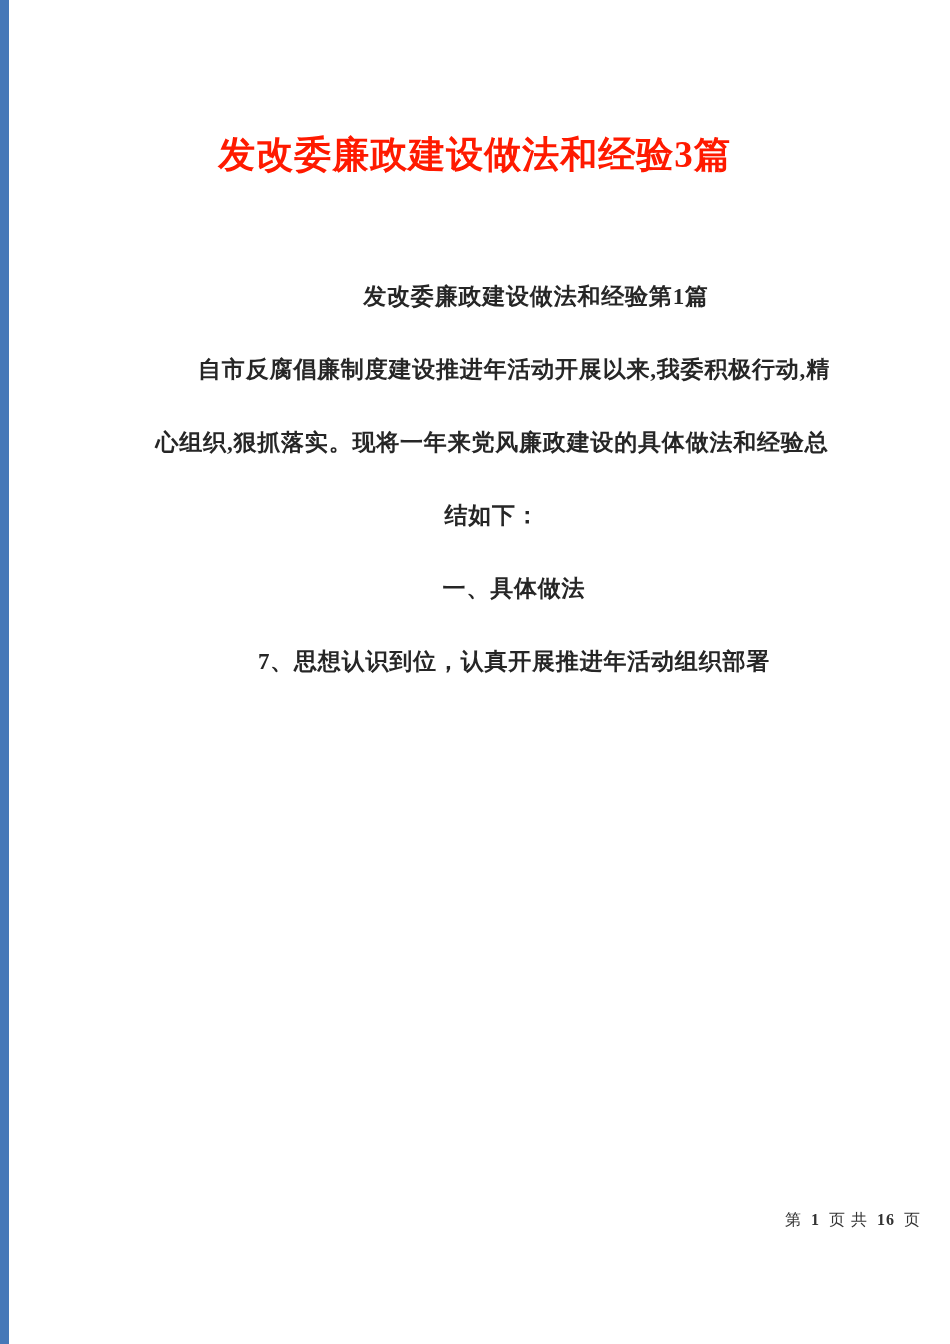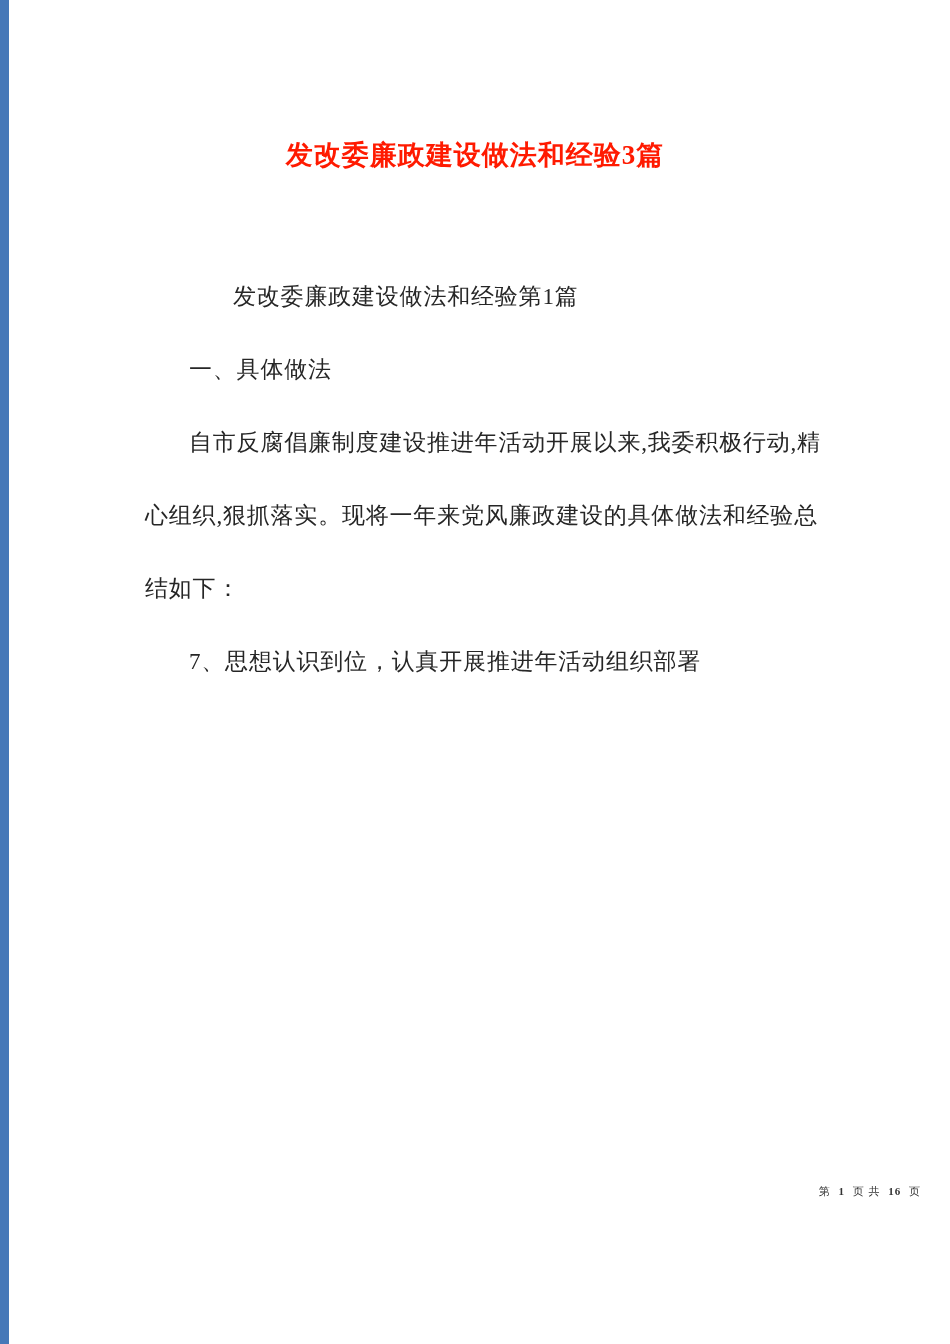--- a/index.html
+++ b/index.html
@@ -22,64 +22,65 @@
     left: 0;
     top: 0;
     width: 9px;
     height: 100%;
     background: #4678b8;
   }
   .doc-title {
     margin: 0;
     padding-top: 138px;
     text-align: center;
-    font-size: 27px;
+    font-size: 37px;
     line-height: 34px;
     font-weight: bold;
     color: #ff1a00;
     letter-spacing: 1px;
   }
   .content {
     margin-top: 88px;
     margin-left: 145px;
     width: 694px;
     font-size: 23px;
     line-height: 73px;
     color: #262626;
     letter-spacing: 0.8px;
-    text-align: left;
+    text-align: center;
+    font-weight: bold;
   }
   .content p { margin: 0; }
   .section-heading { text-indent: 88px; }
   .para { text-indent: 44px; }
   .footer {
     position: absolute;
-    top: 1184px;
+    top: 1210px;
     right: 28px;
-    font-size: 11px;
+    font-size: 16px;
     color: #333333;
     letter-spacing: 1px;
     margin-left: 28px;
   }
   .footer .num { font-weight: bold; padding: 0 3px; }
   .footer .lbl { padding: 0 1px; }
 </style>
 </head>
 <body>
 
 <div class="page">
 
   <div class="edge-strip"></div>
 
   <h1 class="doc-title">发改委廉政建设做法和经验3篇</h1>
 
   <div class="content">
     <p class="section-heading">发改委廉政建设做法和经验第1篇</p>
+    <p class="para">自市反腐倡廉制度建设推进年活动开展以来,我委积极行动,精心组织,狠抓落实。现将一年来党风廉政建设的具体做法和经验总结如下：</p>
     <p class="para">一、具体做法</p>
-    <p class="para">自市反腐倡廉制度建设推进年活动开展以来,我委积极行动,精心组织,狠抓落实。现将一年来党风廉政建设的具体做法和经验总结如下：</p>
     <p class="para">7、思想认识到位，认真开展推进年活动组织部署</p>
   </div>
 
   <div class="footer">
     <span class="lbl">第</span>
     <span class="num">1</span>
     <span class="lbl">页 共</span>
     <span class="num">16</span>
     <span class="lbl">页</span>
   </div>

